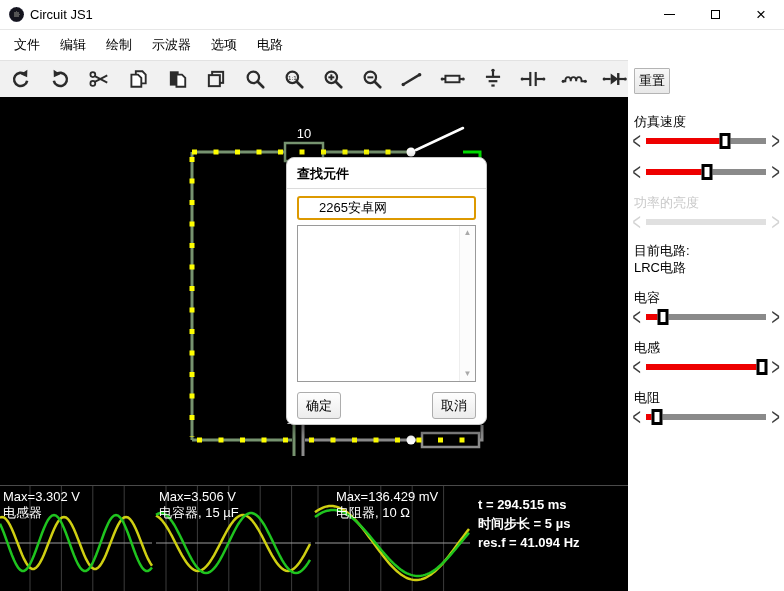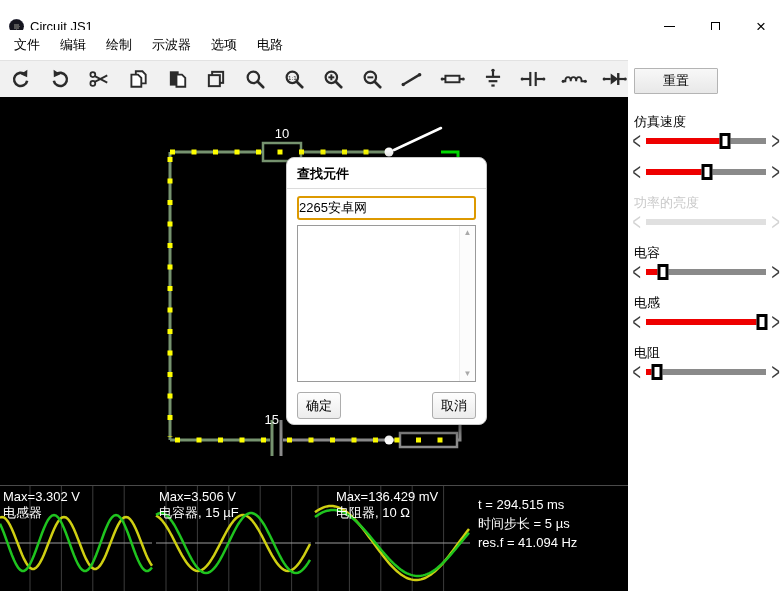--- a/index.html
+++ b/index.html
@@ -1,21 +1,21 @@
 <!DOCTYPE html>
 <html><head>
 <meta charset="utf-8">
 <style>
   html,body{margin:0;padding:0;background:#888;}
   *{box-sizing:border-box;}
   .app{position:relative;width:784px;height:591px;background:#fff;overflow:hidden;
        font-family:"Liberation Sans","DejaVu Sans",sans-serif;color:#111;}
 
   
-  .titlebar{position:absolute;top:12px;left:0;width:784px;height:30px;background:#fff;
+  .titlebar{position:absolute;top:0;left:0;width:784px;height:30px;background:#fff;
             border-bottom:1px solid #e7e7e7;display:flex;align-items:center;}
   .app-icon{width:15px;height:15px;border-radius:50%;margin:0 6px 0 9px;
             background:radial-gradient(circle at 50% 50%, #555 0 3px, #15151e 3px 7px, #2b2b3a 7px);}
   .win-title{font-size:13px;color:#000;}
   .win-controls{margin-left:auto;display:flex;height:30px;}
   .win-btn{width:46px;height:30px;display:flex;align-items:center;justify-content:center;
            font-size:13px;color:#000;cursor:default;}
   .win-btn .bar{width:11px;height:0;border-top:1px solid #000;display:block;}
   .win-btn .box{width:9px;height:9px;border:1px solid #000;display:block;}
   .win-btn.close{font-size:17px;font-weight:400;}
@@ -26,35 +26,35 @@
   .menu-item{font-size:13px;padding:0 10px;height:30px;display:flex;align-items:center;color:#000;}
 
   
   .toolbar{position:absolute;top:60px;left:0;width:628px;height:37px;background:#f1f1f1;
            border-top:1px solid #e2e2e2;display:flex;align-items:center;padding-left:8px;gap:13px;}
   .tool-btn{width:28px;height:28px;border:0;background:transparent;padding:2px;
             display:flex;align-items:center;justify-content:center;}
   .tool-btn svg{display:block;}
 
   
-  .canvas{position:absolute;top:97px;left:0;width:628px;height:388px;background:#000;}
+  .canvas{position:absolute;top:97px;left:0;width:628px;height:388px;background:#000;padding-left:22px;}
   .canvas svg{display:block;}
 
   
   .scopes{position:absolute;top:485px;left:0;width:628px;height:106px;background:#000;
           border-top:1px solid #4a4a4a;}
   .scope-label{position:absolute;top:3px;color:#fff;font-size:13px;line-height:16px;font-weight:500;
                white-space:nowrap;pointer-events:none;}
-  .scope-info{position:absolute;top:9px;color:#fff;font-size:13px;line-height:19px;font-weight:normal;
+  .scope-info{position:absolute;top:9px;color:#fff;font-size:13px;line-height:19px;font-weight:bold;
               white-space:nowrap;}
 
   
   .sidebar{position:absolute;top:60px;right:0;width:156px;height:531px;background:#fff;
            font-size:13px;overflow:hidden;}
-  .side-btn{display:block;margin:0 0 12px 6px;padding:3px 28px;font-size:13px;color:#000;
+  .side-btn{display:block;margin:0 0 12px 6px;padding:3px 4px;font-size:13px;color:#000;
             background:linear-gradient(#f8f8f8,#e8e8e8);border:1px solid #b4b4b4;border-radius:1px;}
   .side-btn.reset{margin-top:8px;}
   .side-btn.run{margin-top:13px;}
   .sgroup{margin:13px 2px 0 2px;}
   .sgroup.first{margin-top:19px;}
   .slabel{font-size:13px;color:#000;margin:0 0 1px 4px;}
   .srow{display:flex;align-items:center;height:18px;}
   .sarrow{font-size:19px;line-height:18px;color:#3c3c3c;padding:0 1px;transform:scale(.75,1.25);}
   .strack{flex:1;height:6px;background:#8a8a8a;position:relative;margin:0 3px;}
   .sfill{position:absolute;left:0;top:0;bottom:0;background:#ee0000;}
@@ -65,21 +65,21 @@
   .sgroup.disabled .sarrow{color:#d4d4d4;}
   .circuit-info{margin:11px 0 0 6px;line-height:17px;color:#000;}
 
   
   .dialog{position:absolute;left:286px;top:157px;width:201px;height:268px;background:#fff;
           border:1px solid #c9c9c9;border-radius:8px;box-shadow:0 4px 14px rgba(0,0,0,.55);
           padding:0;}
   .dlg-title{font-size:13px;font-weight:bold;color:#000;padding:7px 10px 5px 10px;}
   .dlg-sep{height:0;border-top:1px solid #dcdcdc;}
   .dlg-input{display:block;margin:7px 10px 0 10px;width:179px;height:24px;border:2px solid #dd9900;
-             border-radius:3px;font-size:13px;padding:0 0;outline:none;color:#000;
+             border-radius:3px;font-size:13px;padding:0 20px;outline:none;color:#000;
              font-family:"Liberation Sans","DejaVu Sans",sans-serif;}
   .dlg-list{position:relative;margin:5px 10px 0 10px;width:179px;height:157px;background:#fff;
             border:1px solid #9a9a9a;}
   .dlg-scrollbar{position:absolute;top:0;right:0;bottom:0;width:16px;background:#fcfcfc;
                  border-left:1px solid #eee;display:flex;flex-direction:column;justify-content:space-between;
                  align-items:center;padding:3px 0;}
   .sb-arrow{font-size:8px;color:#a9a9a9;line-height:8px;}
   .dlg-footer{display:flex;justify-content:space-between;margin:10px 10px 0 10px;}
   .dlg-btn{min-width:42px;height:27px;font-size:13px;color:#000;padding:0 8px;
            background:linear-gradient(#fefefe,#ececec);border:1px solid #adadad;border-radius:3px;
@@ -383,20 +383,24 @@
         </div>
         <div class="sgroup disabled">
           <div class="slabel">功率的亮度</div>
           <div class="srow">
             <span class="sarrow">&lt;</span>
             <div class="strack"></div>
             <span class="sarrow">&gt;</span>
           </div>
         </div>
       </div>
+    <div class="circuit-info">
+      <div>目前电路:</div>
+      <div>LRC电路</div>
+    </div>
     <div id="sliders-params">
         <div class="sgroup">
           <div class="slabel">电容</div>
           <div class="srow">
             <span class="sarrow">&lt;</span>
             <div class="strack">
               <div class="sfill" style="width:14%"></div>
               <div class="sthumb" style="left:14%"></div>
             </div>
             <span class="sarrow">&gt;</span>

